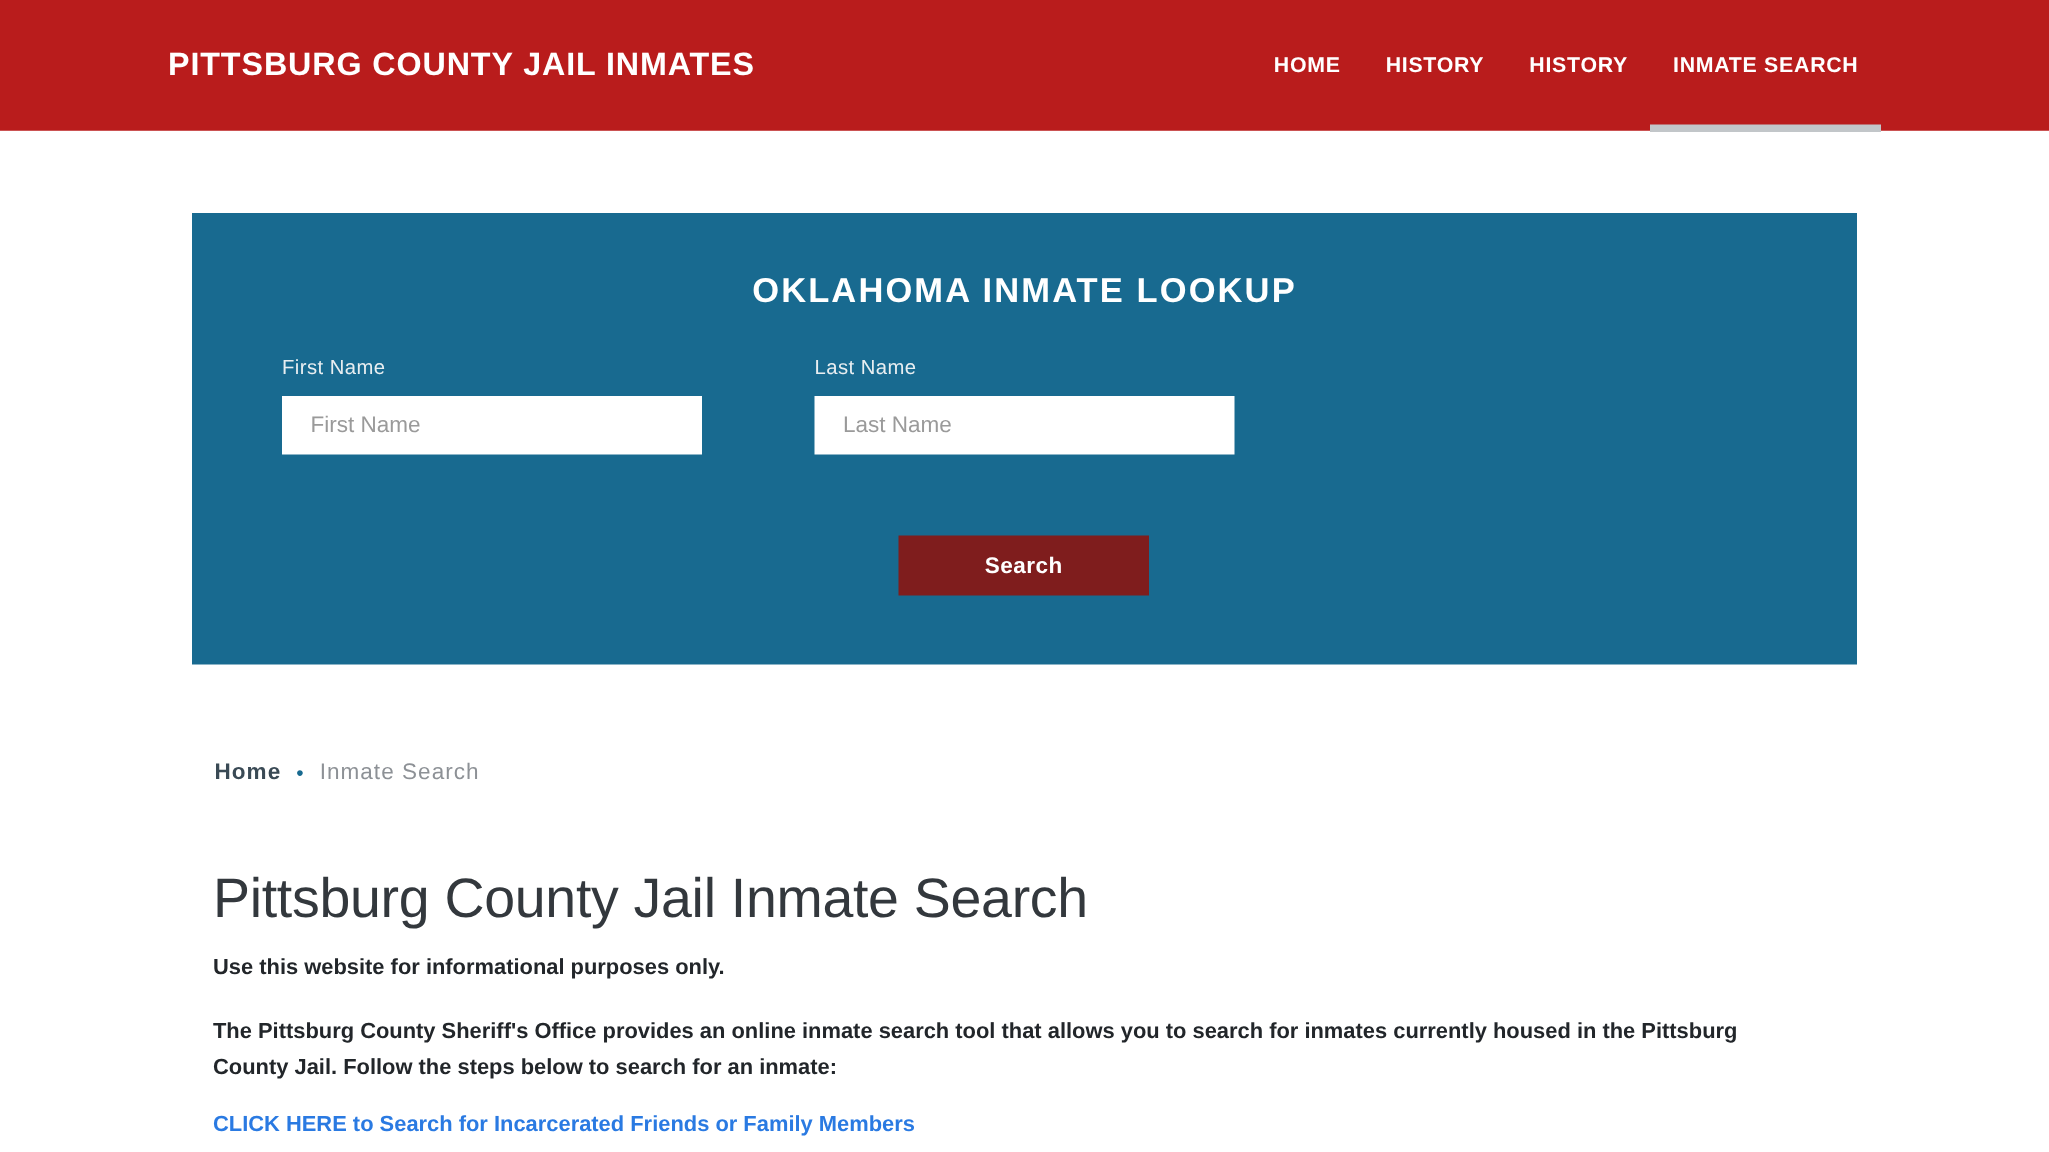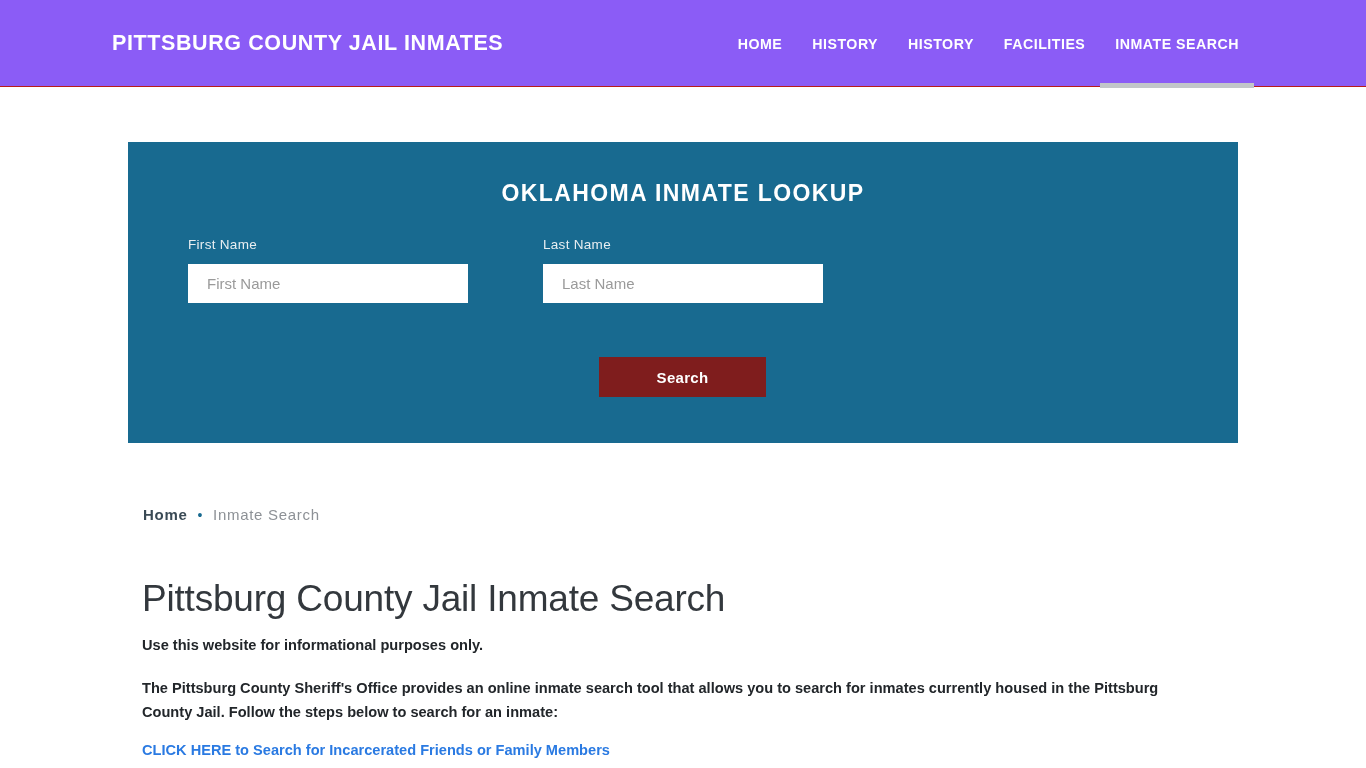--- a/index.html
+++ b/index.html
@@ -15,21 +15,21 @@
     overflow: hidden;
     position: relative;
   }
 
   
   .site-header {
     position: absolute;
     top: 0; left: 0;
     width: 1366px;
     height: 87px;
-    background: #8b5cf6;
+    background: #b91c1c;
     border-bottom: 1px solid #b91c1c;
   }
   .brand {
     position: absolute;
     left: 112px;
     top: 31px;
     color: #ffffff;
     font-size: 21.5px;
     font-weight: bold;
     letter-spacing: 0.6px;
@@ -208,21 +208,20 @@
 </style>
 </head>
 <body>
 
 <div class="site-header">
   <div class="brand">PITTSBURG COUNTY JAIL INMATES</div>
   <nav class="main-nav">
     <a class="nav-item">HOME</a>
     <a class="nav-item">HISTORY</a>
     <a class="nav-item">HISTORY</a>
-    <a class="nav-item">FACILITIES</a>
     <a class="nav-item active">INMATE SEARCH</a>
   </nav>
 </div>
 
 <section class="lookup-panel">
   <div class="lookup-title">OKLAHOMA INMATE LOOKUP</div>
 
   <div class="field first">
     <label class="field-label">First Name</label>
     <input class="field-input" type="text" placeholder="First Name" style="">

